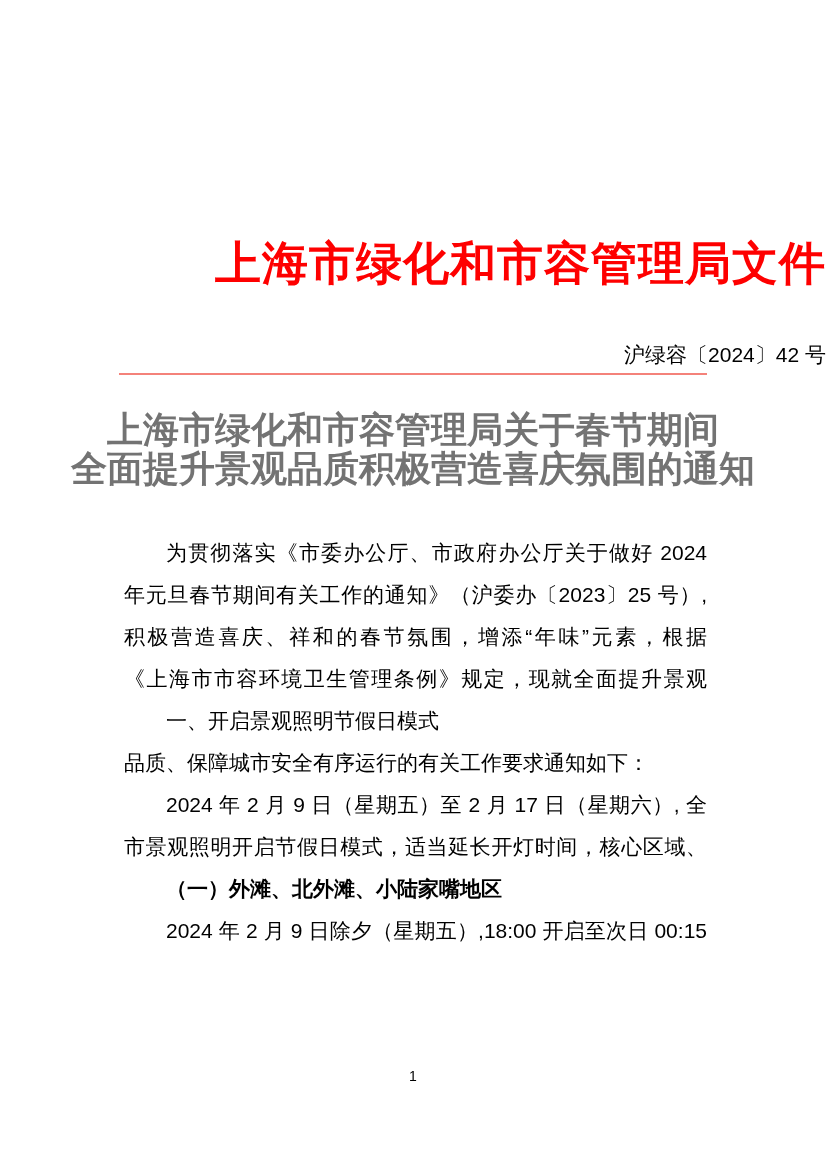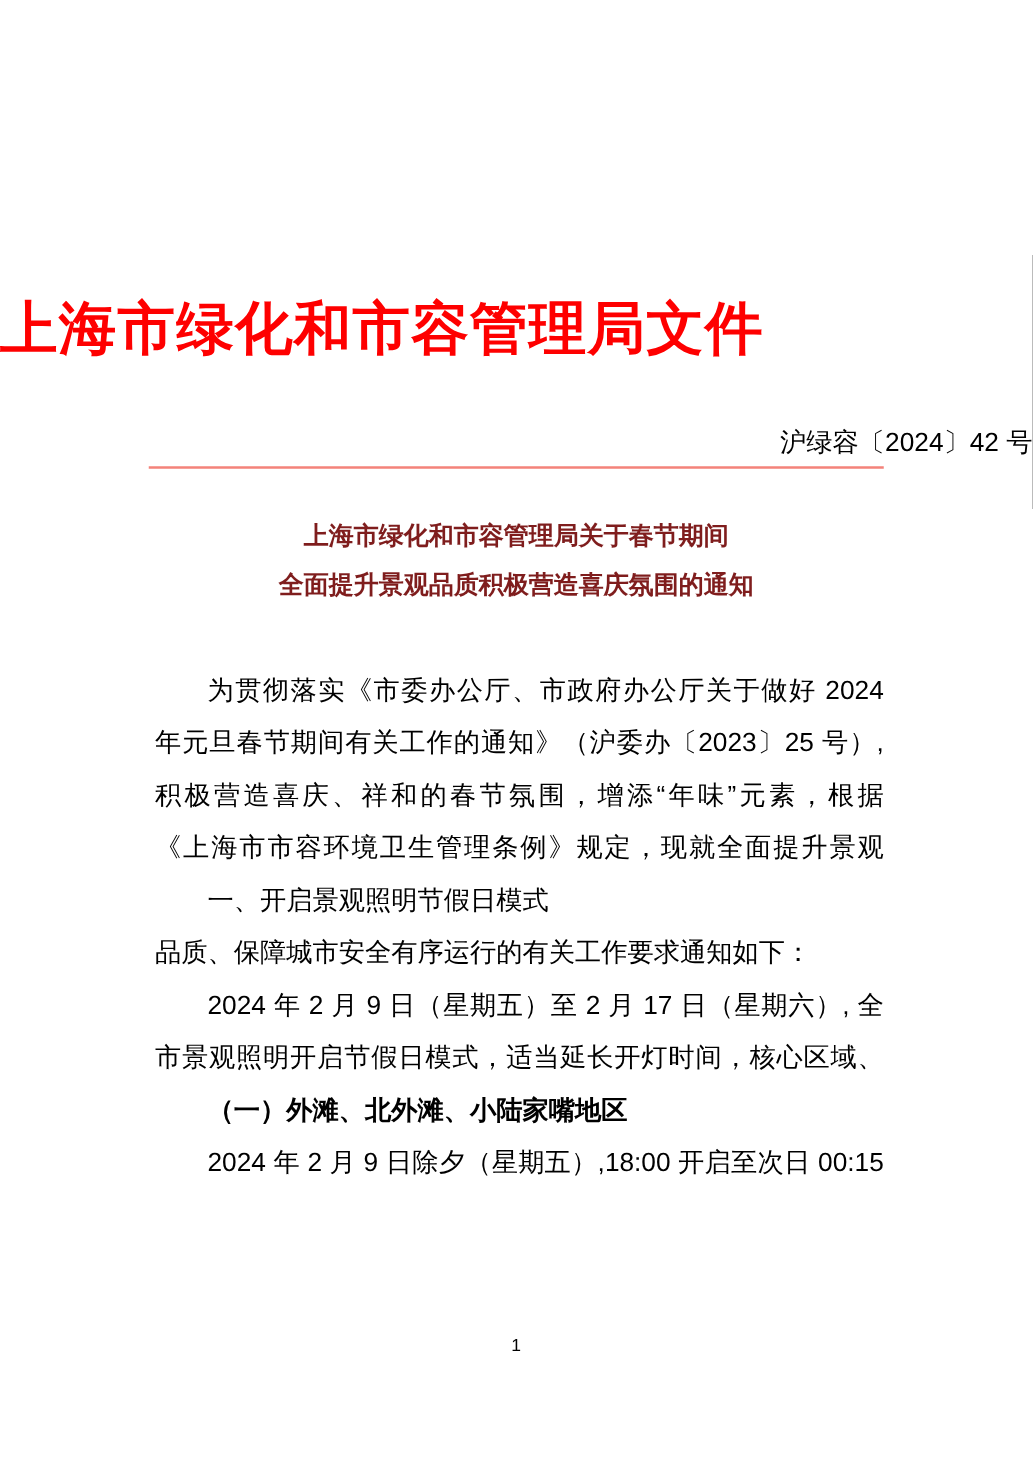--- a/index.html
+++ b/index.html
@@ -10,28 +10,27 @@
     margin: 0 auto;
     background: #ffffff;
     font-family: "Liberation Sans", "DejaVu Sans", sans-serif;
     color: #000000;
     overflow: hidden;
   }
   .red-title {
     position: absolute;
     top: 230px;
     left: 0; right: 0;
-    text-align: left;
+    text-align: right;
     font-size: 46px;
     line-height: 66px;
     font-weight: bold;
     color: #fe0000;
     letter-spacing: 1px;
     white-space: nowrap;
-    font-family: Liberation Serif, serif;
   }
   .doc-number {
     position: absolute;
     top: 341px;
     left: 0; right: 0;
     text-align: right;
     font-size: 21px;
     line-height: 28px;
     color: #000000;
     white-space: nowrap;
@@ -42,24 +41,24 @@
     left: 119px;
     width: 588px;
     height: 2px;
     background: #f4827a;
   }
   .doc-title {
     position: absolute;
     top: 410px;
     left: 0; right: 0;
     text-align: center;
-    font-size: 20px;
+    font-size: 36px;
     line-height: 39px;
     font-weight: bold;
-    color: #7f1d1d;
+    color: #737373;
     white-space: nowrap;
   }
   .body-block {
     position: absolute;
     top: 532px;
     left: 124px;
     width: 583px;
     font-size: 21px;
     color: #000000;
   }

